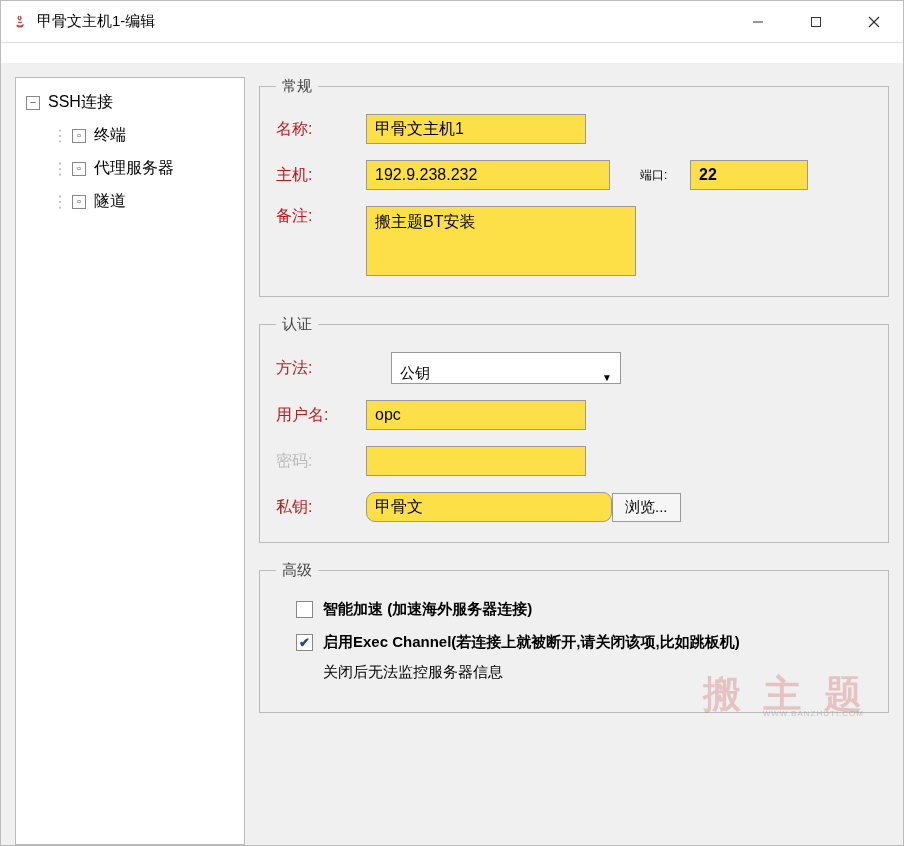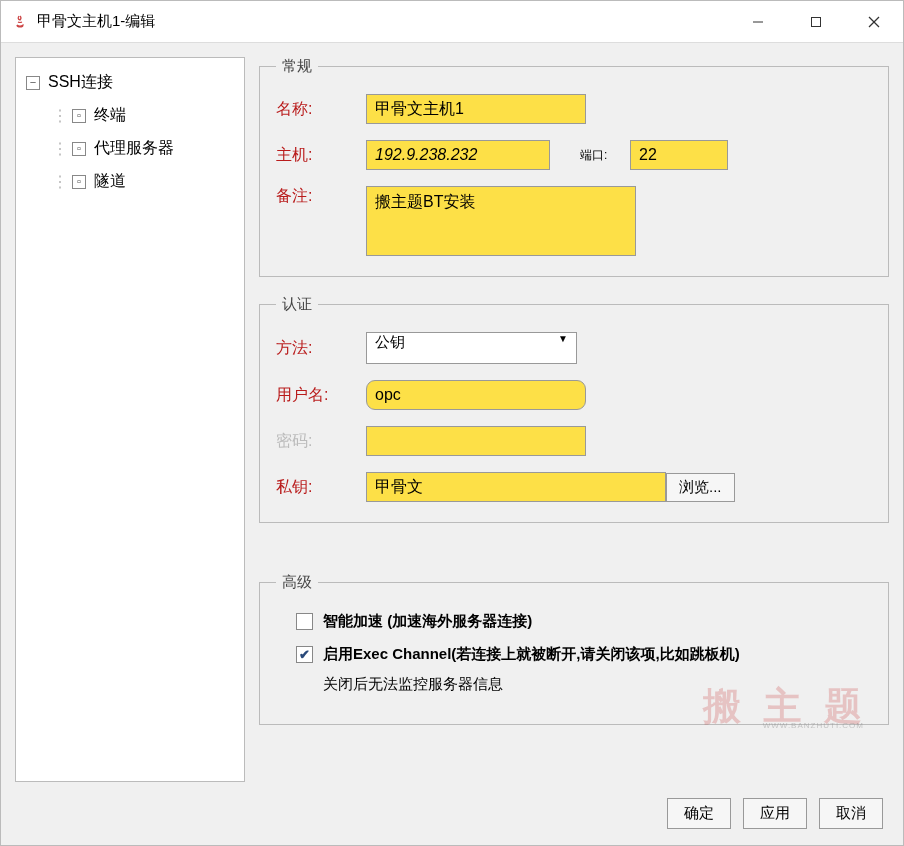--- a/index.html
+++ b/index.html
@@ -11,20 +11,21 @@
       height: 846px;
       overflow: hidden;
     }
     .window {
       width: 904px;
       height: 846px;
       border: 1px solid #bbb;
       background: #fff;
       display: flex;
       flex-direction: column;
+      gap: 20px;
     }
     .titlebar {
       height: 42px;
       display: flex;
       align-items: center;
       padding: 0 0 0 10px;
       background: #fff;
       border-bottom: 1px solid #ddd;
     }
     .titlebar .app-icon {
@@ -114,42 +115,43 @@
     }
     .form-label.disabled { color: #bbb; }
     input[type="text"], textarea, select {
       border: 1px solid #999;
       padding: 5px 8px;
       font-size: 16px;
       font-family: inherit;
       background: #fde047;
     }
     .input-name { width: 220px; }
-    .input-host { width: 184px; font-style: italic; }
+    .input-host { width: 244px; }
     .port-label { margin-left: 30px; width: 50px; font-size: 12px; }
-    .input-port { width: 98px; }
+    .input-port { width: 118px; font-weight: bold; }
     .input-remark { width: 270px; height: 70px; resize: none; }
     .input-method {
-      width: 211px;
+      width: 230px;
       height: 32px;
       border: 1px solid #999;
       display: flex;
-      align-items: flex-start;
+      align-items: flex-end;
       padding: 0 8px;
       position: relative;
       background: #fff;
+      margin-left: 25px;
     }
     .dropdown-arrow {
       position: absolute;
       right: 8px;
       font-size: 10px;
     }
-    .input-user { width: 220px; border-radius: 9px; }
+    .input-user { width: 220px; }
     .input-pass { width: 220px; }
-    .input-key { width: 300px; }
+    .input-key { width: 246px; border-radius: 9px; }
     .browse-btn {
       padding: 4px 12px;
       border: 1px solid #999;
       background: #f6f6f6;
       font-size: 15px;
       cursor: pointer;
     }
     .checkbox-row {
       display: flex;
       align-items: flex-start;
@@ -203,21 +205,21 @@
     }
     .watermark-sub {
       position: absolute;
       right: 24px;
       bottom: -6px;
       font-size: 8px;
       color: rgba(150,150,150,0.5);
       letter-spacing: 1px;
       pointer-events: none;
     }
-    .fieldset-advanced { position: relative; padding-bottom: 30px; margin-top: 32px; }
+    .fieldset-advanced { position: relative; padding-bottom: 30px; }
   </style>
 </head>
 <body>
 
 <div class="window">
   <div class="titlebar">
     <span class="app-icon">
       <svg width="16" height="16" viewBox="0 0 16 16">
           <path d="M5 11 q3 2 6 0 q0 2 -3 2 q-3 0 -3 -2 M6 8 q2 1 4 0 M7 2 q-2 3 1 4 q2 -2 0 -4" fill="none" stroke="#c44" stroke-width="1.2"></path>
         </svg>
@@ -319,18 +321,13 @@
           <span class="checkbox checked"></span>
           <span class="chk-label">启用Exec Channel(若连接上就被断开,请关闭该项,比如跳板机)</span>
         </div>
         <div class="chk-note">关闭后无法监控服务器信息</div>
         <div class="watermark">搬 主 题</div>
         <div class="watermark-sub">WWW.BANZHUTI.COM</div>
       </fieldset>
     </div>
   </div>
 
-  <div class="footer">
-    <button>确定</button>
-    <button>应用</button>
-    <button>取消</button>
-  </div>
 </div>
 
 </body></html>

